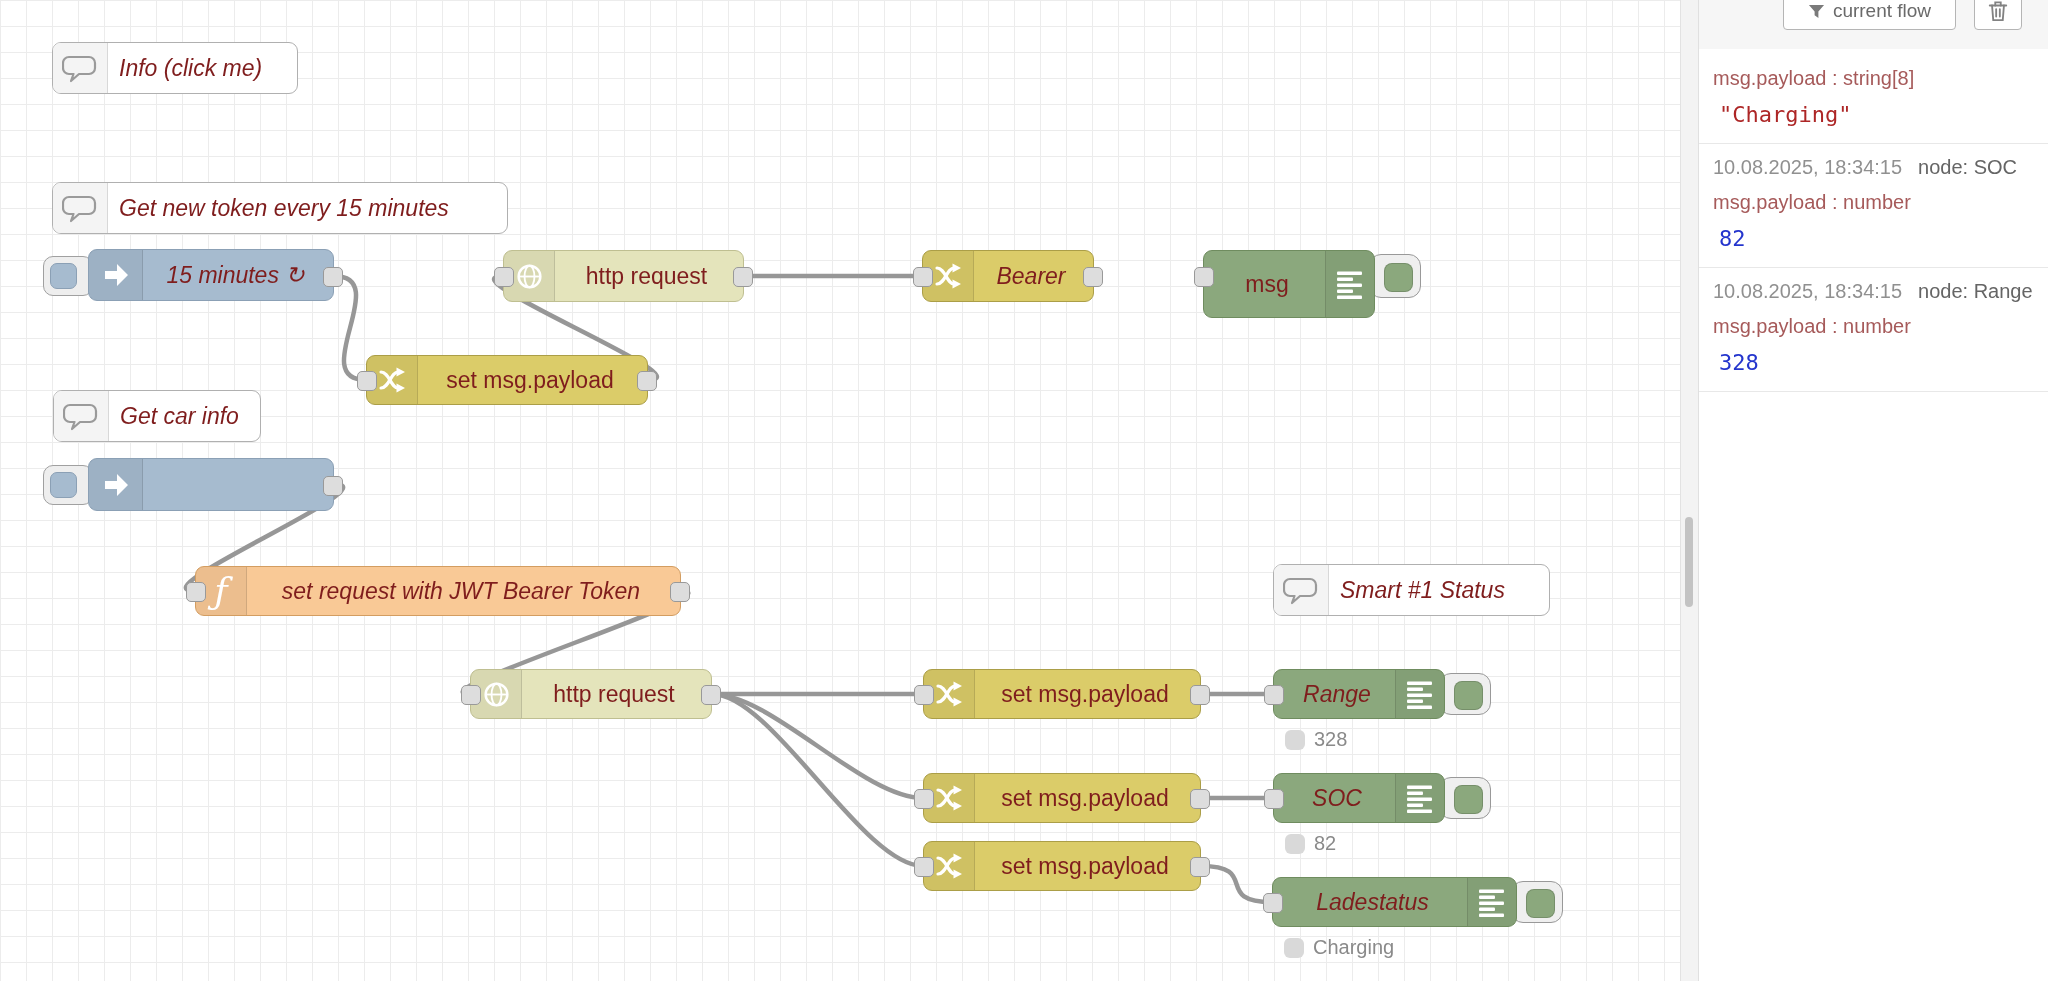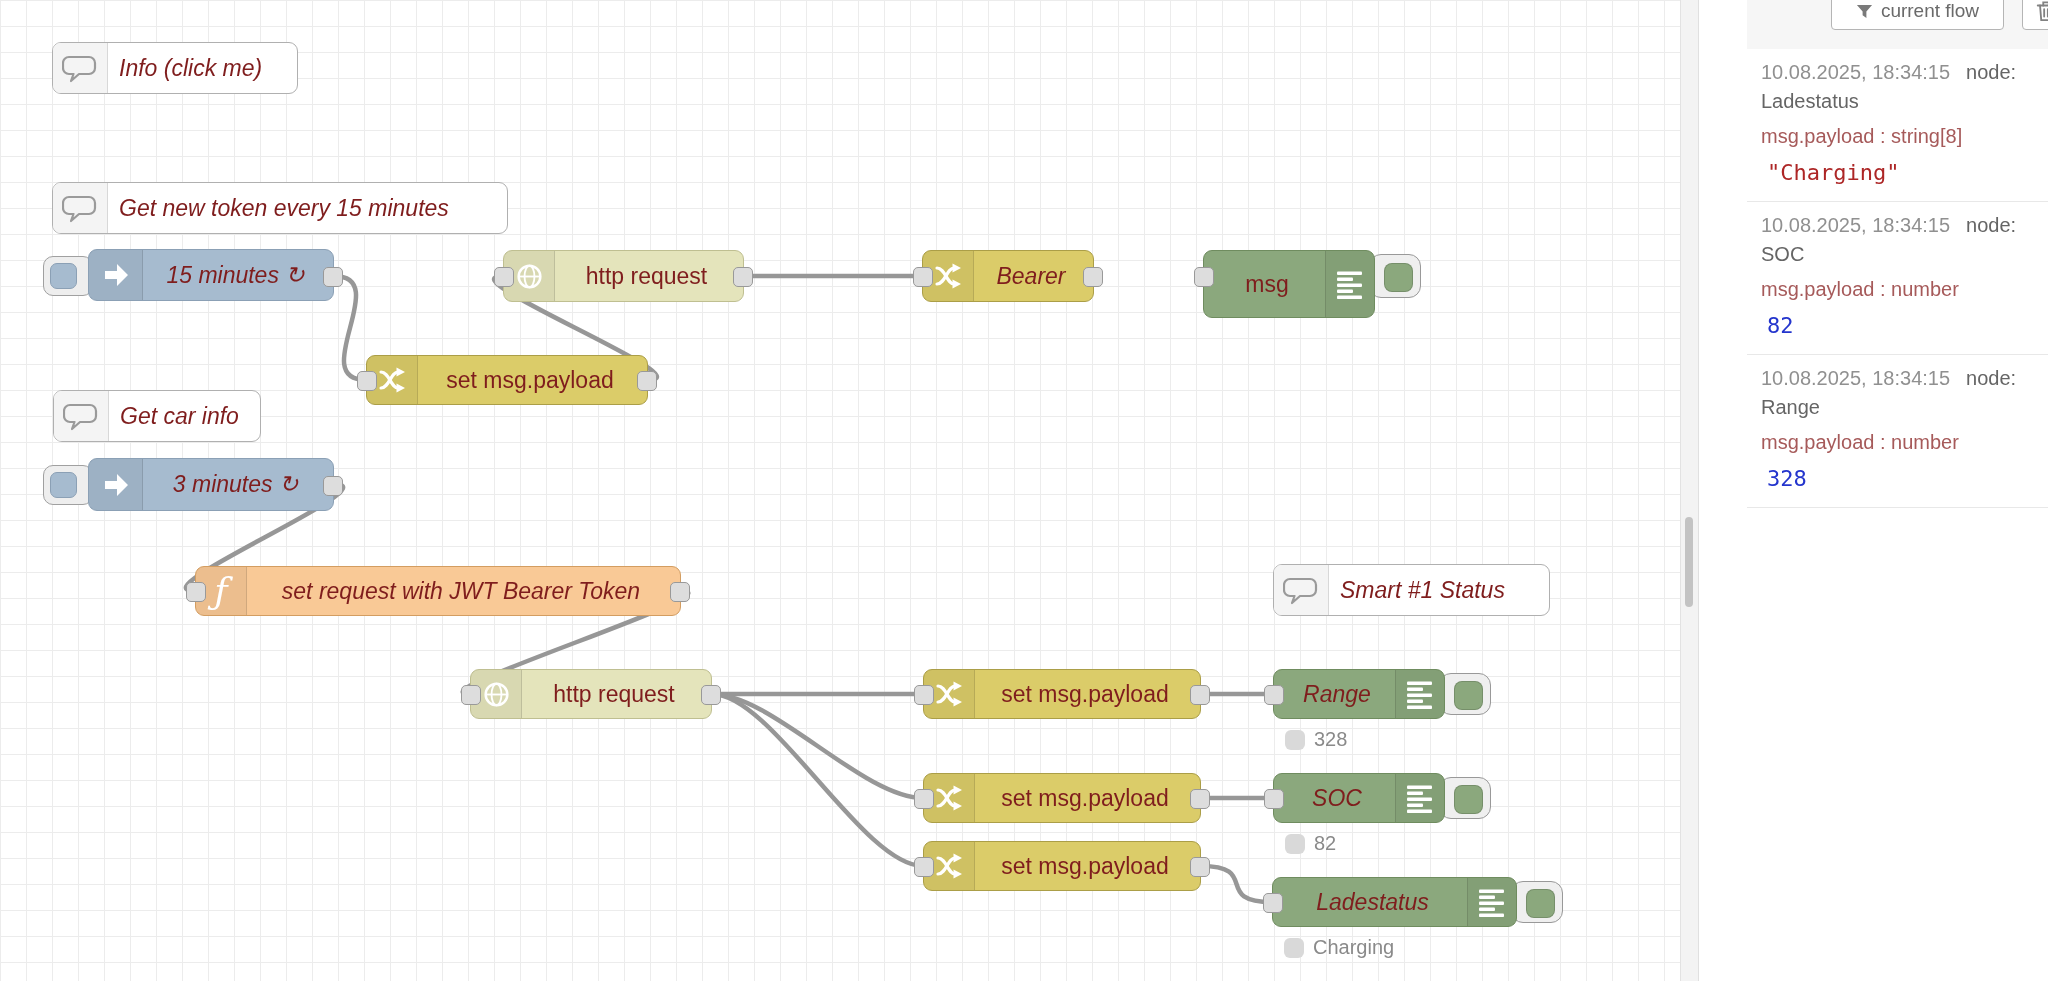--- a/index.html
+++ b/index.html
@@ -31,21 +31,21 @@
   .status{position:absolute;display:flex;align-items:center;}
   .status .dot{width:20px;height:20px;border-radius:6px;background:#d9d9d9;}
   .status .stxt{margin-left:9px;font-size:20px;color:#8a8a8a;}
   .fx{font-family:"DejaVu Serif",serif;font-style:italic;color:#fff;font-size:36px;line-height:1;}
   
   #vscroll{position:absolute;left:1680px;top:0;width:18px;height:981px;background:#f3f3f3;
     border-left:1px solid #e2e2e2;}
   #vscroll-thumb{position:absolute;left:4px;top:517px;width:8px;height:90px;border-radius:4px;background:#c3c3c3;}
   
   #sidebar{position:absolute;left:1698px;top:0;width:350px;height:981px;background:#fff;
-    border-left:1px solid #e0e0e0;box-sizing:border-box;padding-left:48px;}
+    border-left:1px solid #e0e0e0;box-sizing:border-box;}
   .dbg-toolbar{position:relative;height:49px;background:#f6f6f6;}
   .tb-btn{position:absolute;top:-8px;height:38px;background:#fff;border:1.5px solid #b5b5b5;
     border-radius:4px;color:#6a6a6a;font-size:19px;display:flex;align-items:center;
     justify-content:center;box-sizing:border-box;font-family:"Liberation Sans",sans-serif;}
   #filter-btn{left:84px;width:173px;}
   #clear-btn{left:275px;width:48px;}
   .dbg-msg{padding:9px 12px 12px 14px;border-bottom:1px solid #e8e8e8;font-size:20px;line-height:1.45;}
   .ts{color:#909090;}
   .nodelbl{color:#656565;margin-left:16px;}
   .prop{color:#a65a5a;margin-top:6px;}
@@ -169,21 +169,20 @@
       </div>
       <div class="inj-btn-outer" style="left: 43px; top: 464.5px; width: 50px; height: 40px;">
         <div class="inj-btn-inner" style="left: 6px; top: 6px; width: 27px; height: 26px; background: rgb(166, 187, 207); border: 1.5px solid rgb(139, 160, 181);"></div>
       </div>
       <div class="node type-inject" style="left: 88px; top: 458px; width: 246px; height: 53px; background: rgb(166, 187, 207); border-color: rgb(139, 160, 181);">
         <div class="iconbox left" style="width: 53px;">
           <svg width="30" height="30" viewBox="0 0 30 30">
             <path d="M4 11 h12 v-7 l11 11 -11 11 v-7 h-12 z" fill="#fff"></path>
           </svg>
         </div>
-        <div class="lbl italic" style="left: 57px; right: 8px;">3 minutes ↻</div>
         <div class="port" style="top: 16.5px; right: -10px;"></div>
       </div>
       <div class="node type-function" style="left: 195px; top: 566px; width: 486px; height: 50px; background: rgb(249, 201, 150); border-color: rgb(211, 157, 97);">
         <div class="iconbox left" style="width: 50px;">
           <span class="fx">ƒ</span>
         </div>
         <div class="lbl italic" style="left: 54px; right: 8px;">set request with JWT Bearer Token</div>
         <div class="port" style="top: 15px; left: -10px;"></div>
         <div class="port" style="top: 15px; right: -10px;"></div>
       </div>
@@ -337,21 +336,20 @@
       <svg width="22" height="24" viewBox="0 0 24 26" fill="none" stroke="#828282" stroke-width="2" stroke-linecap="round">
           <path d="M3 7 h18"></path>
           <path d="M9 7 V3.5 h6 V7"></path>
           <path d="M5.5 7 l1.3 16 h10.4 l1.3 -16"></path>
           <path d="M10 11 v8 M14 11 v8"></path>
         </svg>
     </button>
   </div>
   <div class="dbg-messages">
     <div class="dbg-msg">
-      <div class="meta"><span class="ts">10.08.2025, 18:34:15</span><span class="nodelbl">node: Ladestatus</span></div>
       <div class="prop">msg.payload : string[8]</div>
       <div class="val string">"Charging"</div>
     </div>
     <div class="dbg-msg">
       <div class="meta"><span class="ts">10.08.2025, 18:34:15</span><span class="nodelbl">node: SOC</span></div>
       <div class="prop">msg.payload : number</div>
       <div class="val number">82</div>
     </div>
     <div class="dbg-msg">
       <div class="meta"><span class="ts">10.08.2025, 18:34:15</span><span class="nodelbl">node: Range</span></div>

